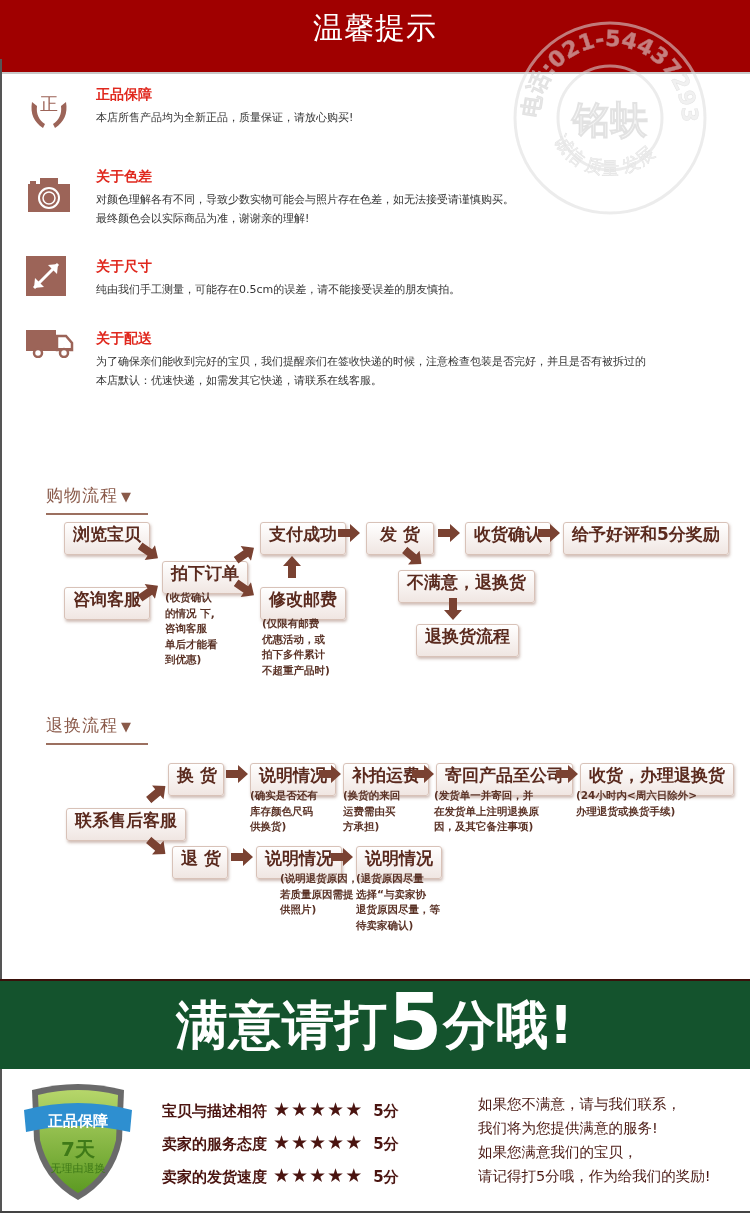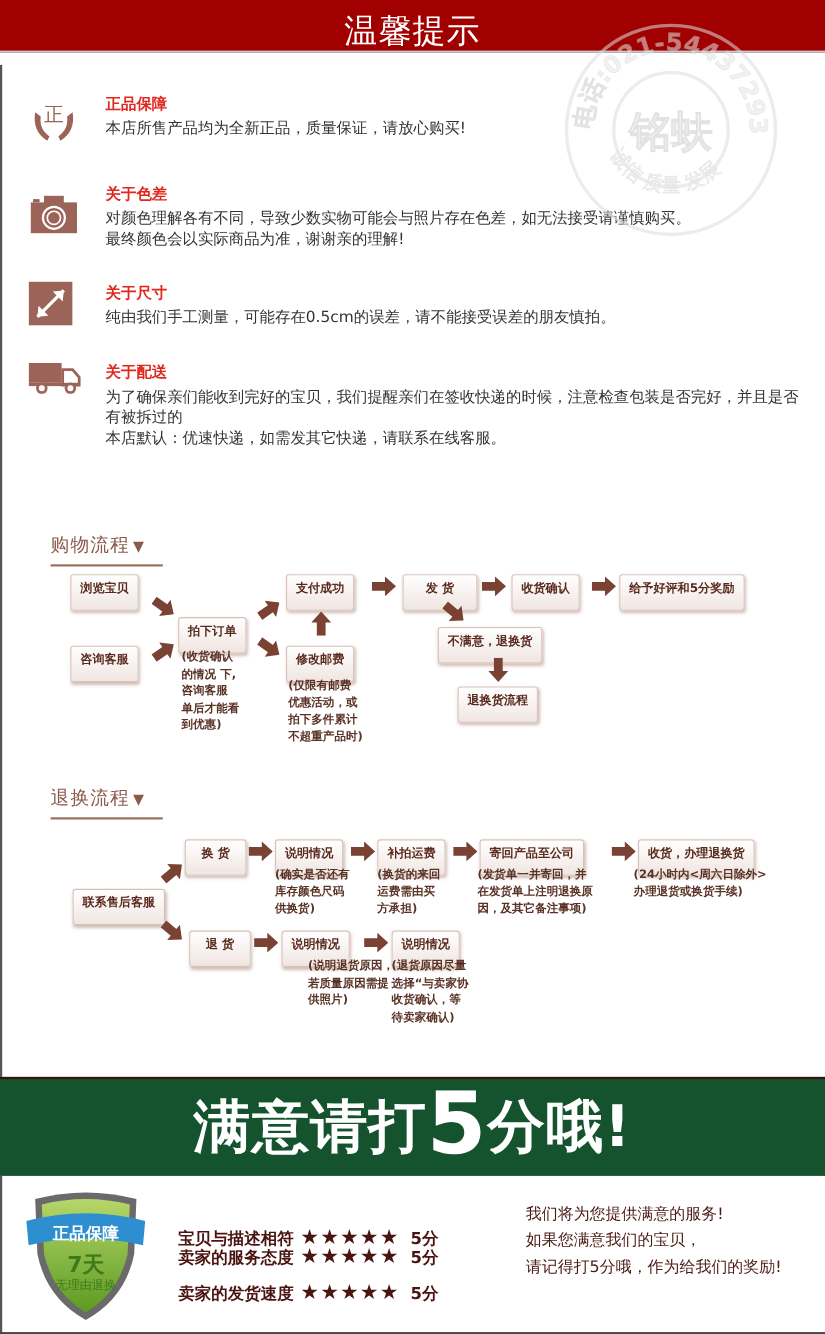--- a/index.html
+++ b/index.html
@@ -1,38 +1,38 @@
 <!DOCTYPE html>
 <html><head>
 <meta charset="utf-8">
 <style>
   * { box-sizing: border-box; margin: 0; padding: 0; }
   html, body { width: 750px; height: 1213px; background: #fff; overflow: hidden; }
   body { position: relative; font-family: "DejaVu Sans", "Liberation Sans", sans-serif; color: #333; }
 
   
-  .header { position: absolute; left: 0; top: 0; width: 750px; height: 48px; background: #a00000; border-bottom: 2px solid #c8c8c8; padding-left: 16px; }
+  .header { position: absolute; left: 0; top: 0; width: 750px; height: 74px; background: #a00000; border-bottom: 2px solid #c8c8c8; padding-left: 16px; }
   .header-title { position: absolute; left: 0; right: 0; top: 8px; text-align: center; font-size: 30px; color: #fff; letter-spacing: 1px; }
   .frame-left { position: absolute; left: 0; top: 59px; width: 2px; height: 920px; background: #555; }
 
   
   .stamp { position: absolute; left: 510px; top: 18px; width: 200px; height: 200px; pointer-events: none; opacity: .55; }
 
   
   .notice { position: absolute; left: 0; width: 750px; }
   .notice .icon { position: absolute; left: 26px; width: 46px; height: 46px; }
   .notice .title { position: absolute; left: 96px; top: 0; font-size: 14px; font-weight: bold; color: #e0281e; }
-  .notice .body { position: absolute; left: 96px; top: 22px; width: 640px; font-size: 14px; line-height: 19px; color: #333; }
+  .notice .body { position: absolute; left: 96px; top: 22px; width: 640px; font-size: 11px; line-height: 19px; color: #333; }
 
   
   .sec-head { position: absolute; left: 46px; font-size: 17px; color: #8a5a4a; padding-bottom: 6px; border-bottom: 2px solid #9c7060; width: 102px; letter-spacing: 1px; }
   .sec-head .tri { font-size: 13px; color: #8a5a4a; margin-left: 3px; }
 
   
-  .fbox { position: absolute; height: 33px; padding: 0 8px; line-height: 23px; font-size: 11px; font-weight: bold; color: #5a2a1e; background: linear-gradient(#fff, #f0e6e2); border: 1px solid #d8c2b8; border-radius: 3px; box-shadow: 1px 2px 3px rgba(120,70,50,.35); text-align: center; white-space: nowrap; }
+  .fbox { position: absolute; height: 33px; padding: 0 8px; line-height: 23px; font-size: 17px; font-weight: bold; color: #5a2a1e; background: linear-gradient(#fff, #f0e6e2); border: 1px solid #d8c2b8; border-radius: 3px; box-shadow: 1px 2px 3px rgba(120,70,50,.35); text-align: center; white-space: nowrap; }
   .fnote { position: absolute; font-size: 10.5px; line-height: 15.5px; color: #5a3226; font-weight: bold; }
   .arrow { position: absolute; width: 22px; height: 18px; }
   .arrow svg { width: 100%; height: 100%; display: block; }
 
   
   .banner { position: absolute; left: 0; top: 979px; width: 750px; height: 90px; background: #14532d; border-top: 2px solid #3a100a; }
   .banner-text { position: absolute; left: 0; right: 0; top: 6px; text-align: center; color: #fff; font-size: 52px; font-weight: bold; letter-spacing: 1px; font-family: "DejaVu Sans", sans-serif; }
   .banner-text .big5 { font-size: 78px; line-height: 70px; vertical-align: -6px; }
   .frame-bottom { position: absolute; left: 0; top: 1069px; width: 2px; height: 144px; background: #555; }
   .bottom-line { position: absolute; left: 0; top: 1211px; width: 750px; height: 2px; background: #444; }
@@ -238,21 +238,21 @@
 <div class="fbox" style="left:256px; top:846px;">说明情况</div>
 <div class="fnote" style="left:244px; top:871px;margin-left:36px;">
   <div>(说明退货原因，</div>
     <div>若质量原因需提</div>
     <div>供照片)</div>
 </div>
 <div class="fbox" style="left:356px; top:846px;">说明情况</div>
 <div class="fnote" style="left:356px; top:871px;">
   <div>(退货原因尽量</div>
     <div>选择“与卖家协</div>
-    <div>收货确认，等</div>
+    <div>退货原因尽量，等</div>
     <div>待卖家确认)</div>
 </div>
 
 <div class="arrow" style="left:146px; top:784px; transform:rotate(-40deg);">
     <svg viewBox="0 0 22 18">
       <polygon points="0,5 12,5 12,0 22,9 12,18 12,13 0,13" fill="#7a4232"></polygon>
     </svg>
   </div>
 <div class="arrow" style="left:146px; top:838px; transform:rotate(40deg);">
     <svg viewBox="0 0 22 18">
@@ -306,27 +306,28 @@
       </defs>
     <path d="M10 10 Q56 -2 102 10 L100 60 Q92 100 56 120 Q20 100 12 60 Z" fill="#6a6a6a"></path>
     <path d="M16 15 Q56 5 96 15 L94 60 Q86 95 56 113 Q26 95 18 60 Z" fill="url(#gs)"></path>
     <path d="M2 30 Q56 16 110 30 L108 52 Q56 40 4 52 Z" fill="#2e8fd0"></path>
     <text x="56" y="46" text-anchor="middle" font-size="15" font-weight="bold" fill="#fff" font-family="DejaVu Sans, sans-serif">正品保障</text>
     <text x="56" y="76" text-anchor="middle" font-size="20" font-weight="bold" fill="#3f7a18" font-family="DejaVu Sans, sans-serif">7天</text>
     <text x="56" y="92" text-anchor="middle" font-size="11" fill="#3f7a18" font-family="DejaVu Sans, sans-serif">无理由退换</text>
   </svg>
 </div>
 
-<div class="rating-row" style="top:1098px;margin-top:16px;">
+<div class="rating-row" style="top:1098px;">
   <span>宝贝与描述相符</span><span class="stars">★★★★★</span><span class="score">5分</span>
 </div>
 <div class="rating-row" style="top:1131px;">
   <span>卖家的服务态度</span><span class="stars">★★★★★</span><span class="score">5分</span>
 </div>
 <div class="rating-row" style="top:1164px;">
   <span>卖家的发货速度</span><span class="stars">★★★★★</span><span class="score">5分</span>
 </div>
 
 <div class="msg">
+  <div>如果您不满意，请与我们联系，</div>
   <div>我们将为您提供满意的服务!</div>
   <div>如果您满意我们的宝贝，</div>
   <div>请记得打5分哦，作为给我们的奖励!</div>
 </div>
 
 </body></html>

